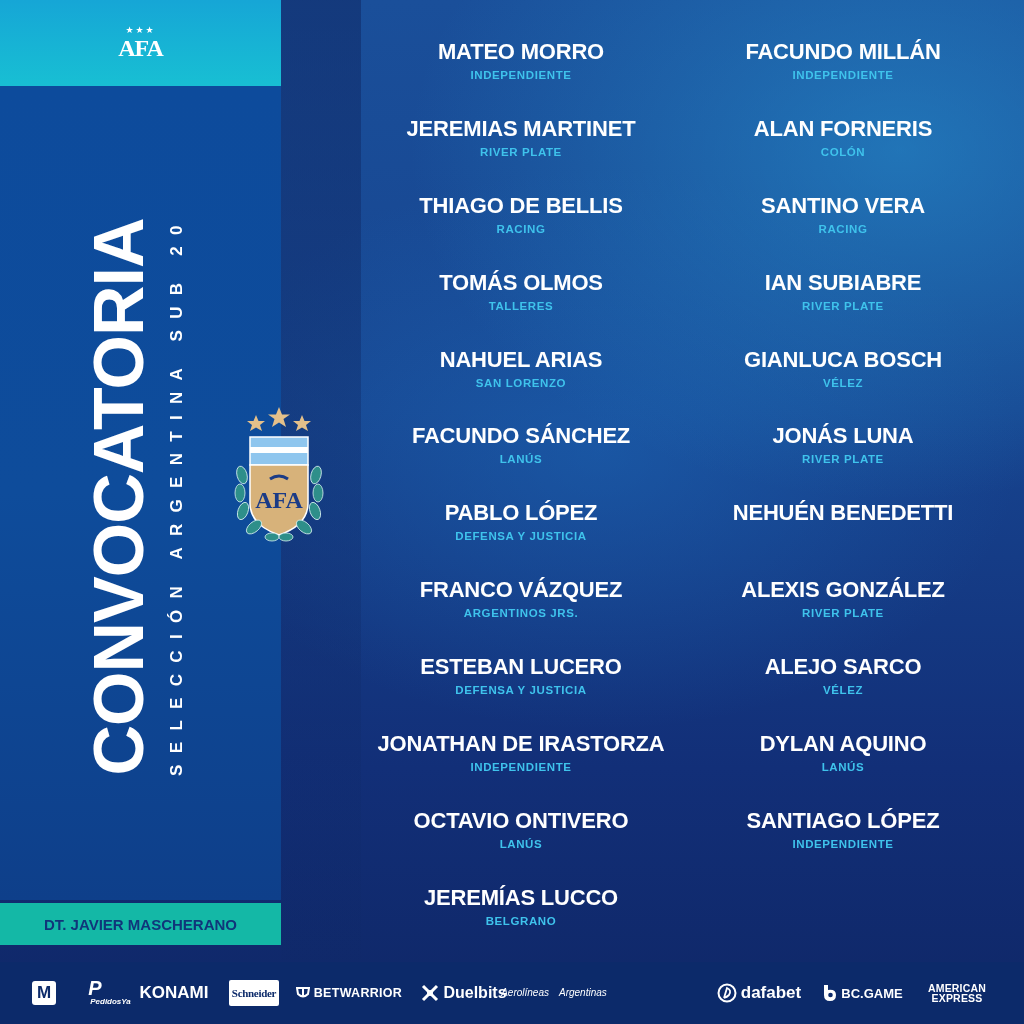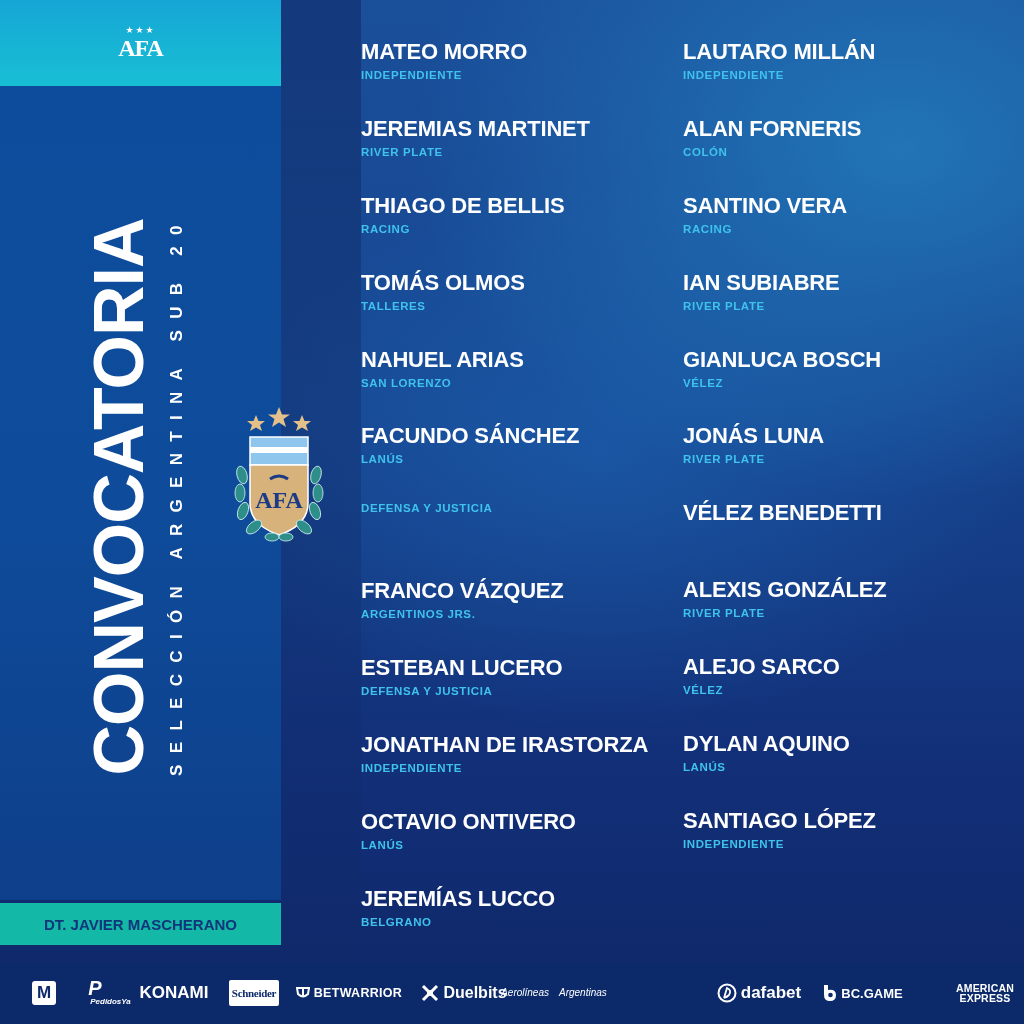--- a/index.html
+++ b/index.html
@@ -72,20 +72,21 @@
   .players {
     position: absolute; left: 361px; top: 38px; width: 640px;
   }
   .col {
     position: absolute; top: 0; width: 320px;
   }
   .col.c1 { left: 0; }
   .col.c2 { left: 322px; }
   .player {
     height: 76.9px;
+    text-align: center;
   }
   .player .name {
     color: #fff; font-weight: bold; font-size: 22px; line-height: 28px;
     letter-spacing: -0.2px; white-space: nowrap;
   }
   .player .club {
     color: #3fc3ec; font-weight: bold; font-size: 11.5px; line-height: 16px;
     letter-spacing: 0.6px; margin-top: 1px; white-space: nowrap;
   }
   .sponsors {
@@ -110,21 +111,21 @@
   .sp-schneider .box {
     background: #fff; color: #0c2a6a; font-family: "Liberation Serif", serif; font-weight: bold;
     font-size: 11px; padding: 7px 3px; border-radius: 2px; letter-spacing: -0.3px;
   }
   .sp-betwarrior { left: 295px; width: 108px; font-weight: bold; font-size: 12.5px; letter-spacing: 0.3px; }
   .sp-duelbits { left: 418px; width: 92px; font-weight: bold; font-size: 16px; }
   .sp-aerolineas { left: 524px; width: 60px; flex-direction: row; font-style: italic; font-size: 10px; line-height: 10px; gap: 10px; }
   .sp-cotti { left: 603px; width: 94px; font-weight: bold; font-size: 11.5px; letter-spacing: 0.6px; }
   .sp-dafabet { left: 713px; width: 92px; font-weight: bold; font-size: 17px; }
   .sp-bcgame { left: 820px; width: 86px; font-weight: bold; font-size: 13px; align-items: center; }
-  .sp-amex { left: 920px; width: 74px; flex-direction: column; font-weight: bold; font-size: 10.5px; line-height: 10px; letter-spacing: 0.2px; margin-left: 28px; }
+  .sp-amex { left: 920px; width: 74px; flex-direction: column; font-weight: bold; font-size: 10.5px; line-height: 10px; letter-spacing: 0.2px; }
   .ico { display: inline-flex; align-items: center; justify-content: center; margin-right: 4px; }
 </style>
 </head>
 <body>
 
 <div class="bg"></div>
 <div class="bg-left-strip"></div>
 
 <div class="left-panel">
   <div class="logo-bar">
@@ -188,20 +189,21 @@
       </div>
     <div class="player">
         <div class="name">NAHUEL ARIAS</div>
         <div class="club">SAN LORENZO</div>
       </div>
     <div class="player">
         <div class="name">FACUNDO SÁNCHEZ</div>
         <div class="club">LANÚS</div>
       </div>
     <div class="player">
+        <div class="name">PABLO LÓPEZ</div>
         <div class="club">DEFENSA Y JUSTICIA</div>
       </div>
     <div class="player">
         <div class="name">FRANCO VÁZQUEZ</div>
         <div class="club">ARGENTINOS JRS.</div>
       </div>
     <div class="player">
         <div class="name">ESTEBAN LUCERO</div>
         <div class="club">DEFENSA Y JUSTICIA</div>
       </div>
@@ -213,21 +215,21 @@
         <div class="name">OCTAVIO ONTIVERO</div>
         <div class="club">LANÚS</div>
       </div>
     <div class="player">
         <div class="name">JEREMÍAS LUCCO</div>
         <div class="club">BELGRANO</div>
       </div>
   </div>
   <div class="col c2">
     <div class="player">
-        <div class="name">LAUTARO MILLÁN</div>
+        <div class="name">FACUNDO MILLÁN</div>
         <div class="club">INDEPENDIENTE</div>
       </div>
     <div class="player">
         <div class="name">ALAN FORNERIS</div>
         <div class="club">COLÓN</div>
       </div>
     <div class="player">
         <div class="name">SANTINO VERA</div>
         <div class="club">RACING</div>
       </div>
@@ -237,21 +239,21 @@
       </div>
     <div class="player">
         <div class="name">GIANLUCA BOSCH</div>
         <div class="club">VÉLEZ</div>
       </div>
     <div class="player">
         <div class="name">JONÁS LUNA</div>
         <div class="club">RIVER PLATE</div>
       </div>
     <div class="player">
-        <div class="name">VÉLEZ BENEDETTI</div>
+        <div class="name">NEHUÉN BENEDETTI</div>
       </div>
     <div class="player">
         <div class="name">ALEXIS GONZÁLEZ</div>
         <div class="club">RIVER PLATE</div>
       </div>
     <div class="player">
         <div class="name">ALEJO SARCO</div>
         <div class="club">VÉLEZ</div>
       </div>
     <div class="player">

